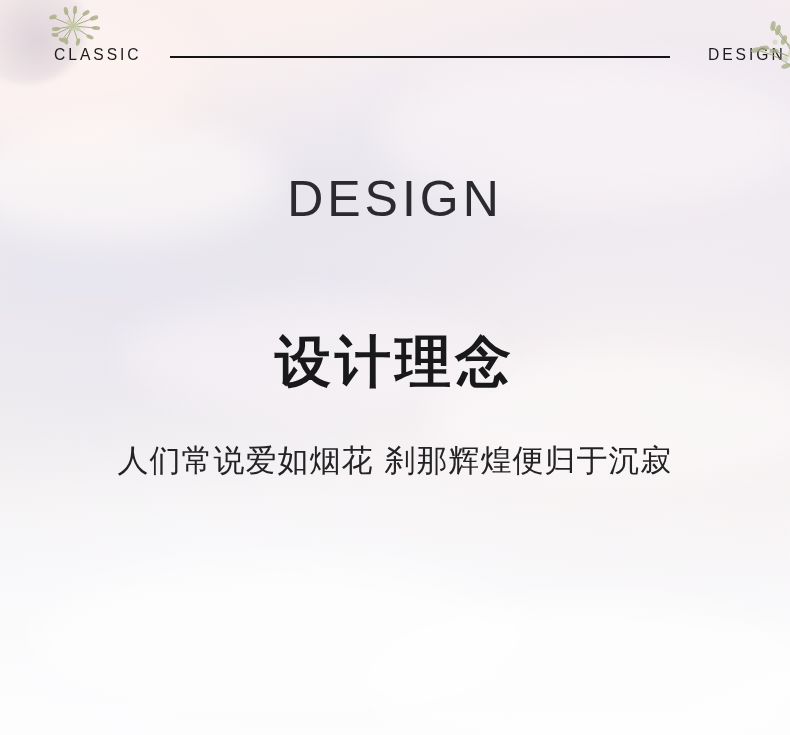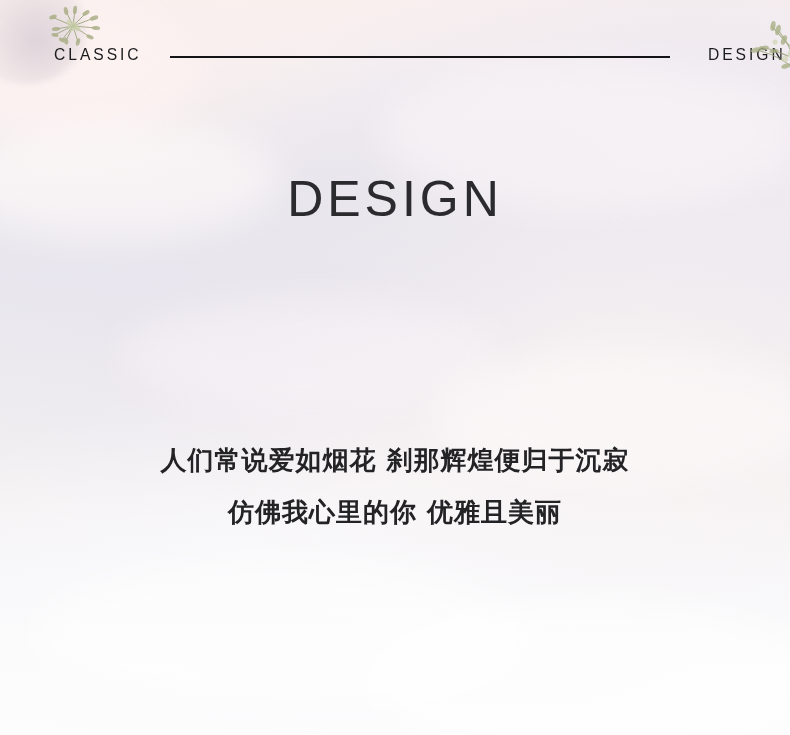--- a/index.html
+++ b/index.html
@@ -150,25 +150,25 @@
   }
 
   .body-copy {
     position: absolute;
     left: 0;
     top: 434px;
     width: 790px;
   }
   .body-line {
     display: block;
-    font-size: 26px;
+    font-size: 31px;
     line-height: 52px;
     letter-spacing: 1px;
     color: #232326;
-    font-weight: 700;
+    font-weight: 400;
     font-family: "DejaVu Sans", "Liberation Sans", sans-serif;
     white-space: pre;
   }
 </style>
 </head>
 <body>
 
 <div id="page">
 
   <div class="cloud cloud-g"></div>
@@ -256,20 +256,20 @@
       </g>
     </svg>
   </div>
 
   <div class="content">
 
     <div class="eyebrow-title">
       <span class="tline">DESIGN</span>
     </div>
 
+    <div class="cn-title">设计理念</div>
 
     <div class="body-copy">
       <span class="body-line">人们常说爱如烟花 刹那辉煌便归于沉寂</span>
-      <span class="body-line">仿佛我心里的你 优雅且美丽</span>
     </div>
 
   </div>
 </div>
 
 </body></html>

